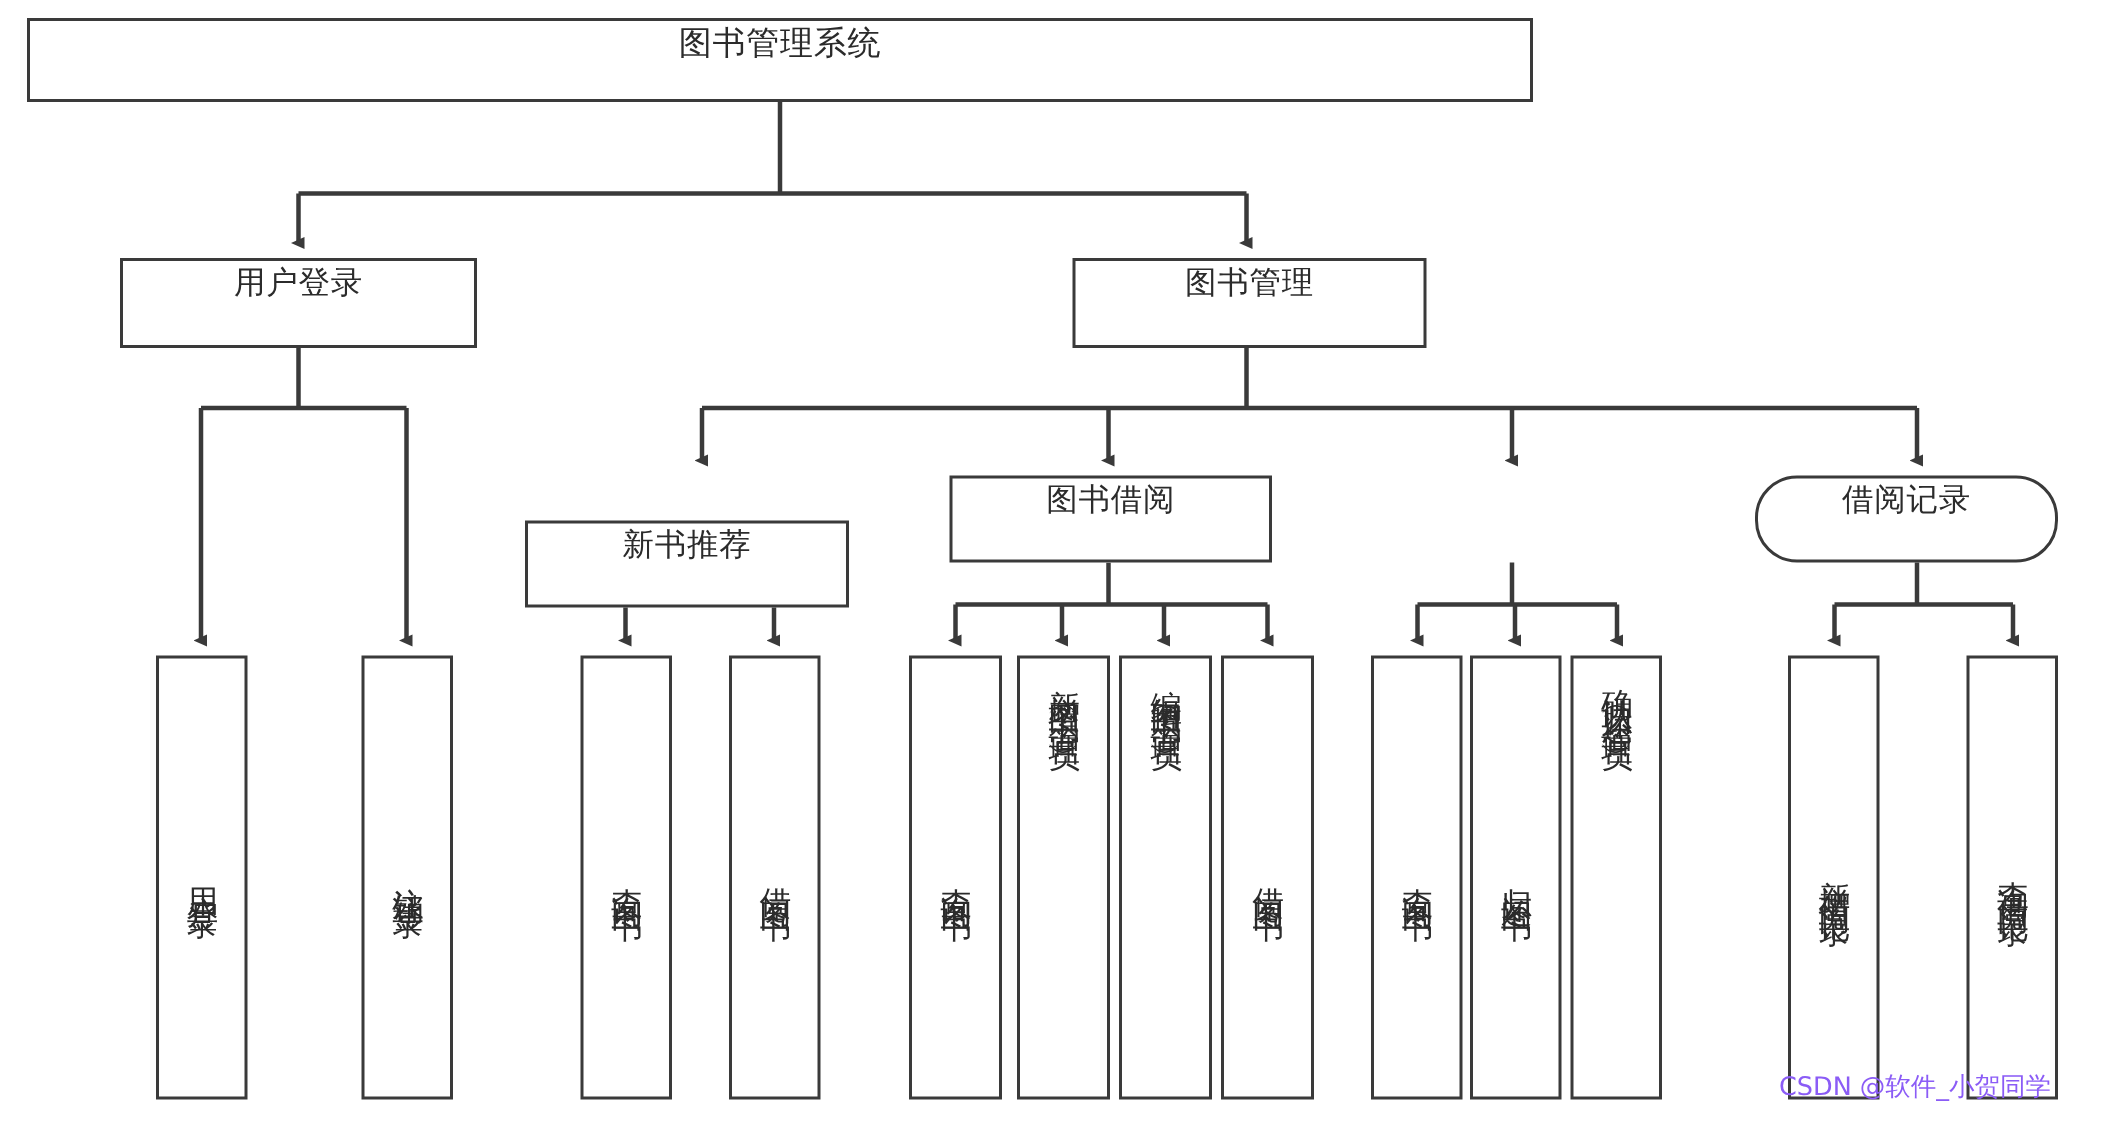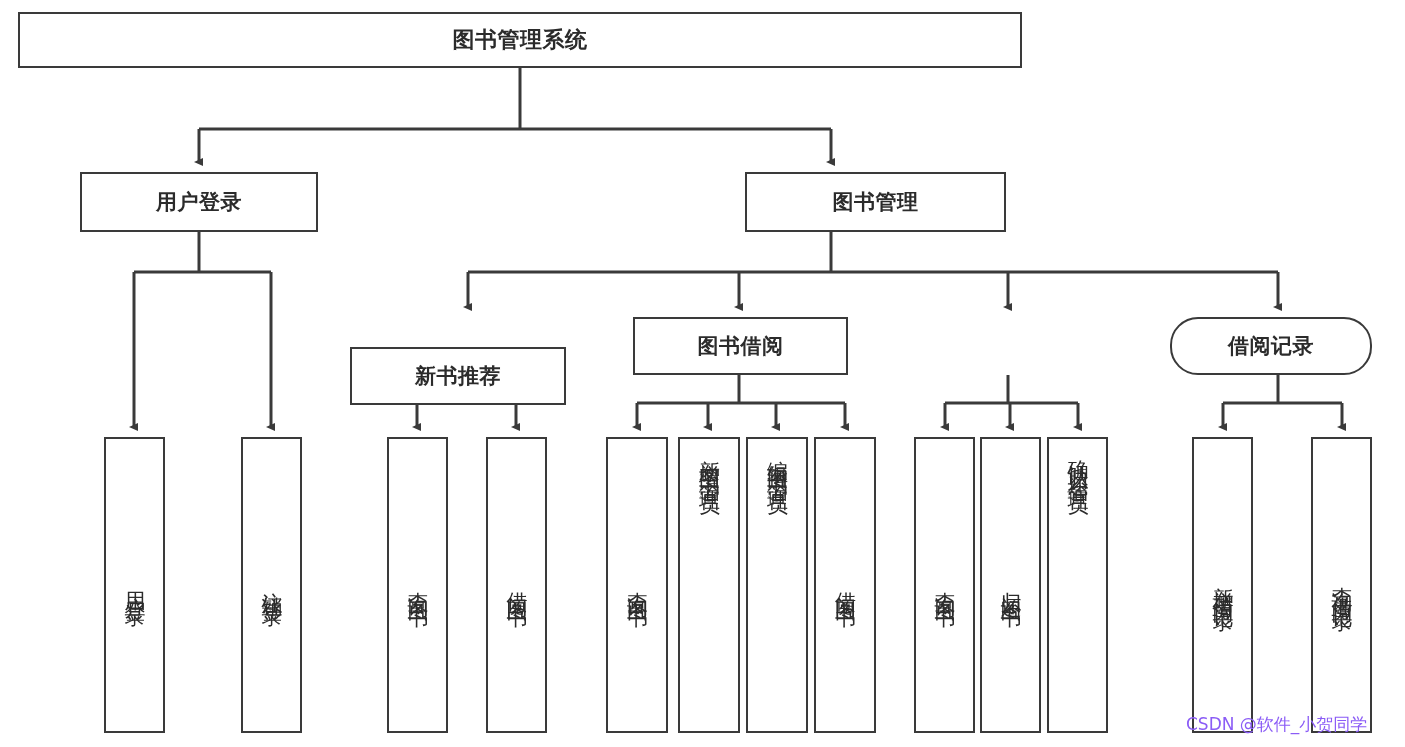--- a/index.html
+++ b/index.html
@@ -27,25 +27,24 @@
   .node {
     position: absolute;
     box-sizing: border-box;
     border: 2.5px solid #3a3a3a;
     background: #ffffff;
     color: #2b2b2b;
     z-index: 2;
   }
   .node-h {
     display: flex;
-    align-items: center;
+    align-items: flex-start;
     justify-content: center;
     font-size: 21px;
     letter-spacing: 0.5px;
-    font-weight: bold;
   }
   .node-root {
     font-size: 22px;
   }
   .node-v {
     display: flex;
     justify-content: center;
     font-size: 21px;
   }
   .node-v .vtext {
@@ -129,21 +128,21 @@
     </g>
   </svg>
 
   <div class="node node-h node-root" style="left:18px; top:12px; width:1004px; height:56px;">
     <span>图书管理系统</span>
   </div>
 
   <div class="node node-h" style="left:80px; top:172px; width:238px; height:60px;">
     <span>用户登录</span>
   </div>
-  <div class="node node-h" style="left:745px; top:172px; width:261px; height:60px;">
+  <div class="node node-h" style="left:715px; top:172px; width:236px; height:60px;">
     <span>图书管理</span>
   </div>
 
   <div class="node node-h" style="left:350px; top:317px; width:216px; height:58px;margin-top:30px;">
     <span>新书推荐</span>
   </div>
   <div class="node node-h" style="left:633px; top:317px; width:215px; height:58px;">
     <span>图书借阅</span>
   </div>
   <div class="node node-h" style="left:1170px; top:317px; width:202px; height:58px;border-radius:28px;">

